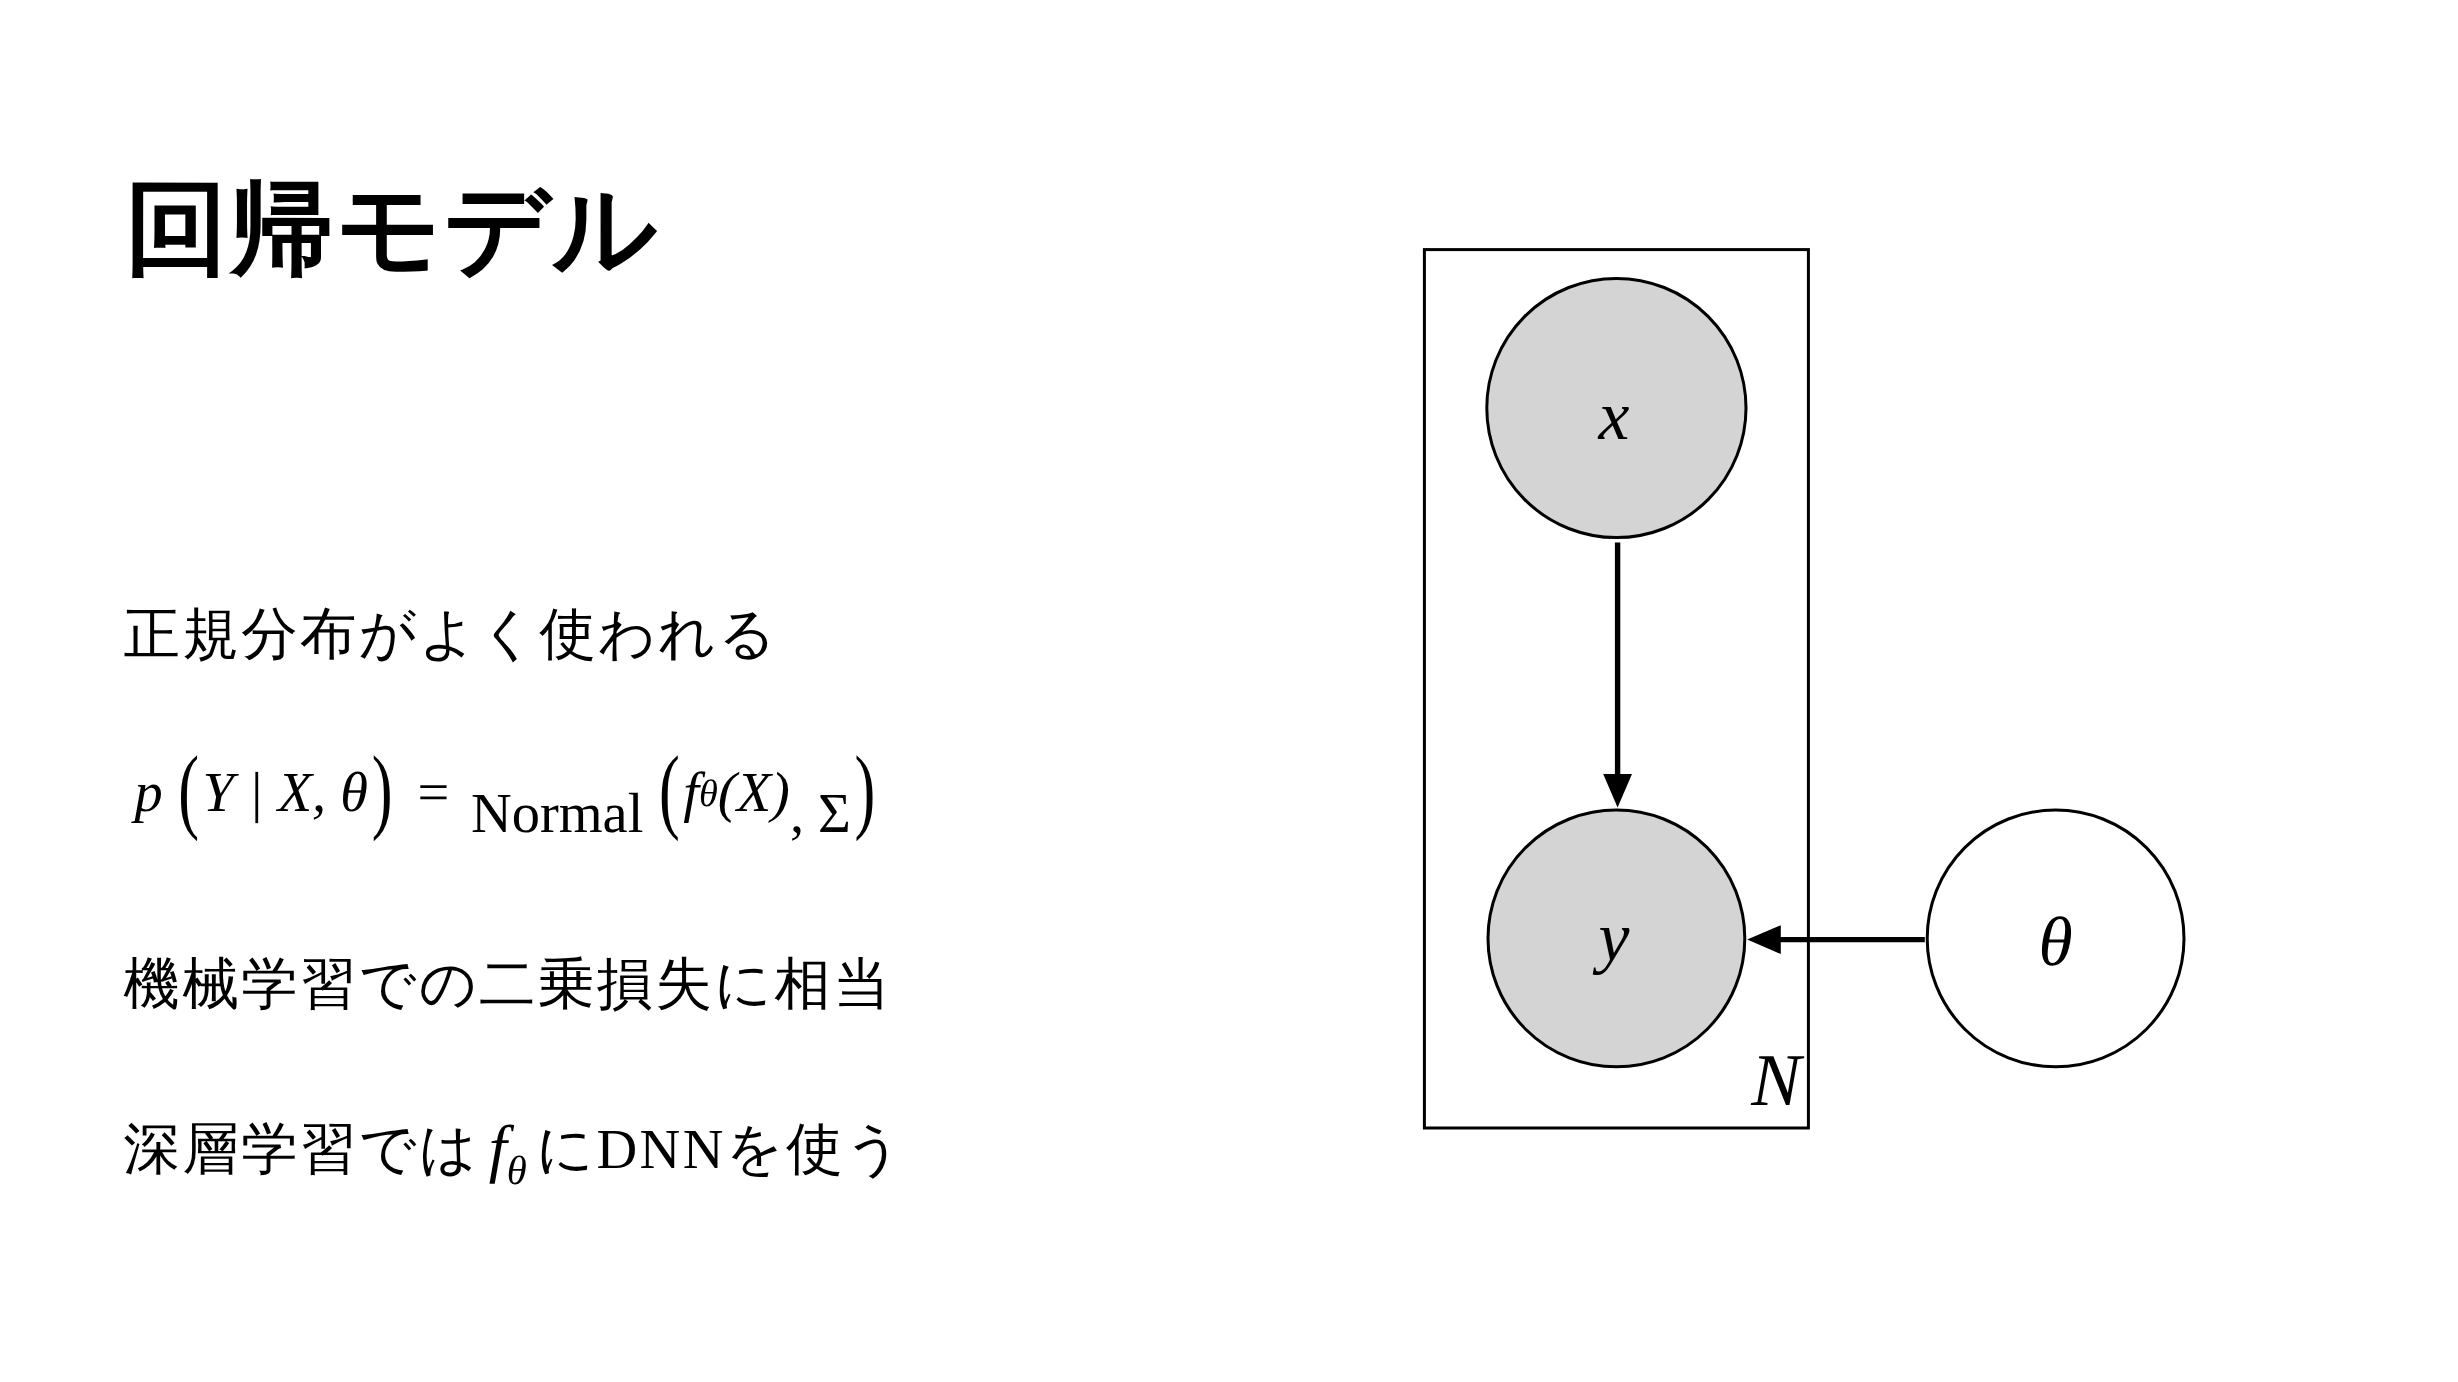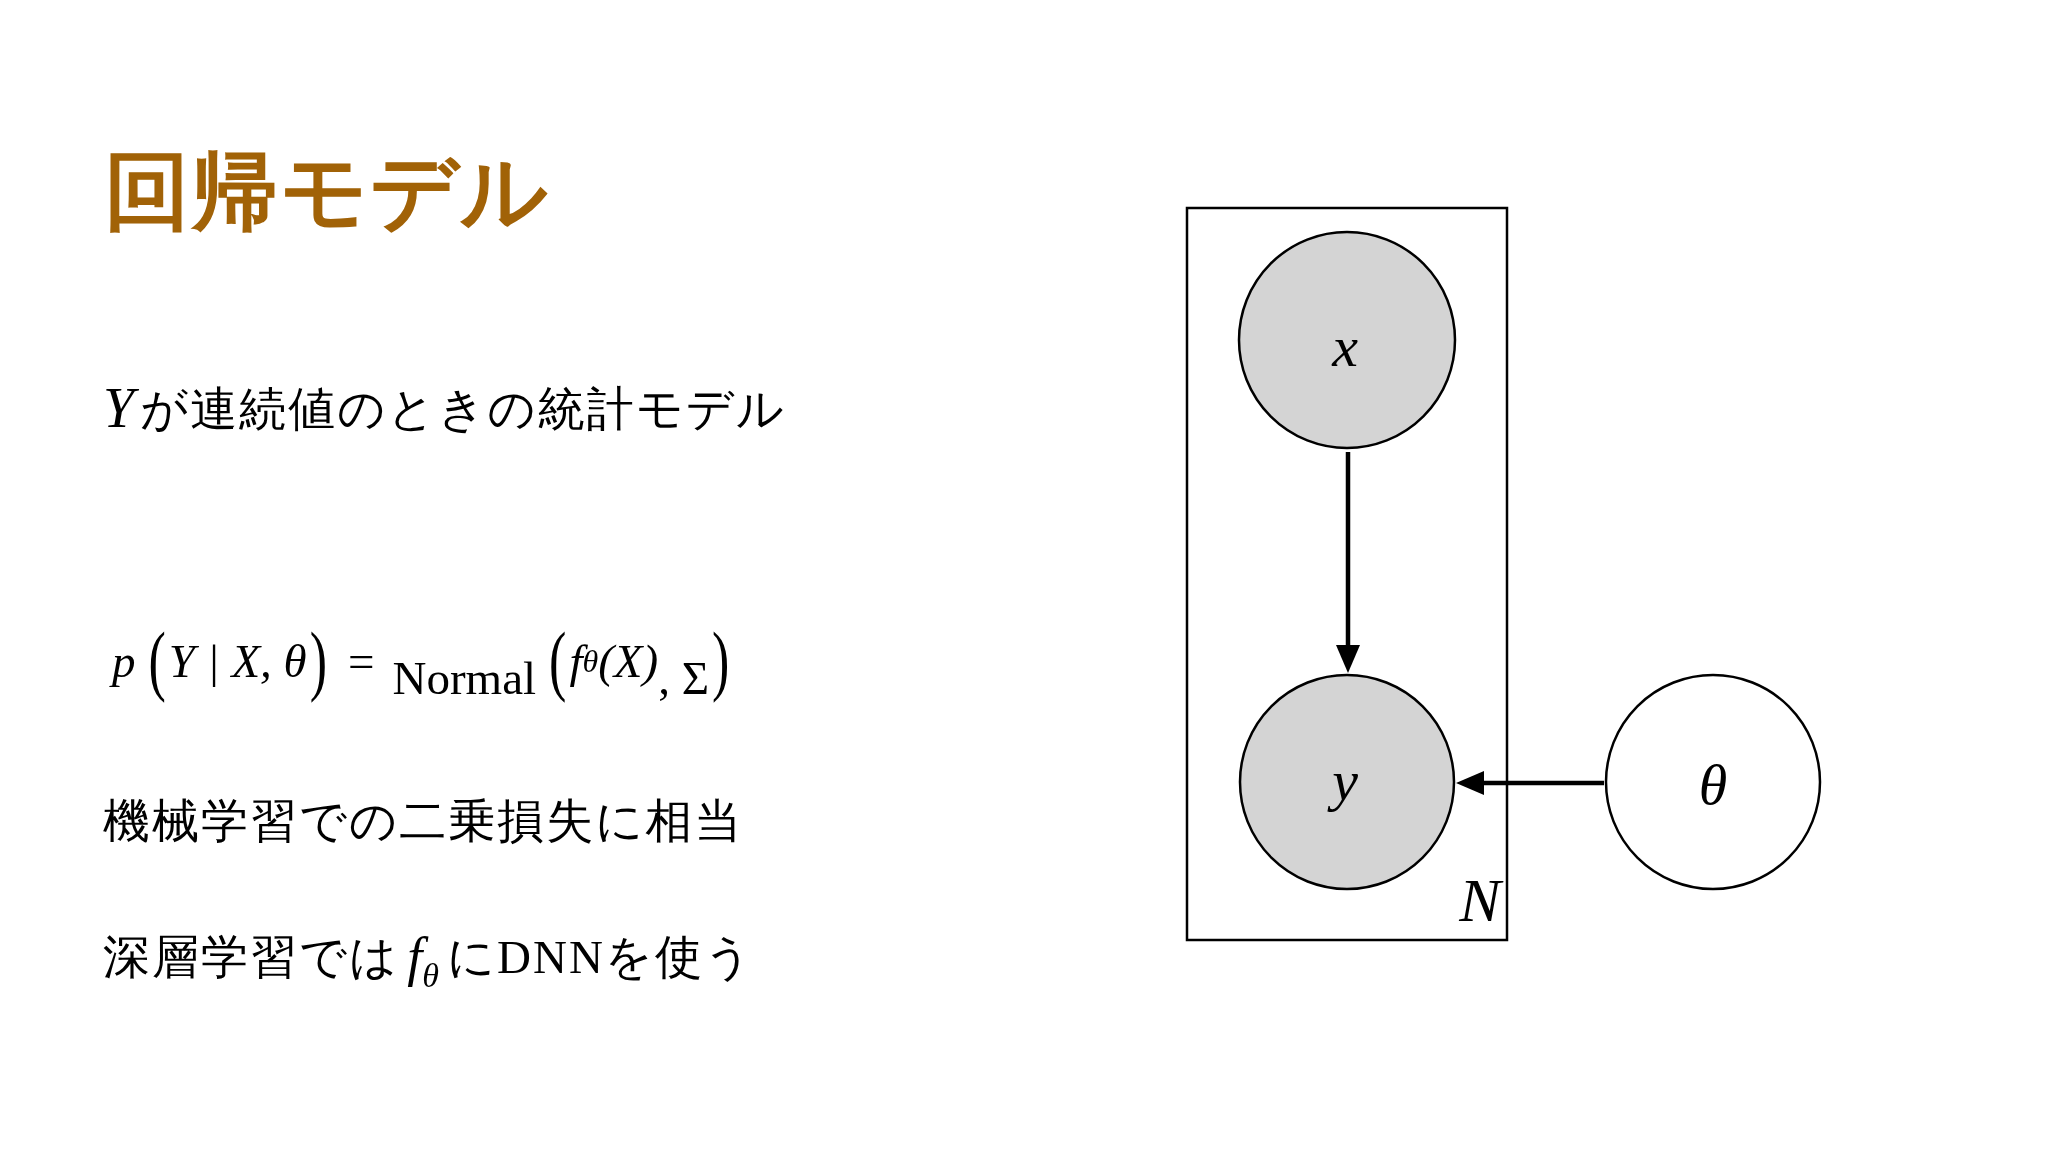--- a/index.html
+++ b/index.html
@@ -12,21 +12,21 @@
     color:#000;
   }
   .abs{position:absolute;}
   .title{
     left:104px;top:86px;
     font-family:"Liberation Sans","DejaVu Sans",sans-serif;
     font-weight:900;
     font-size:86px;
     line-height:1.1;
     letter-spacing:2px;
-    color:#a16207;
+    color:#000000;
   }
   .bodyline{
     font-size:47px;
     line-height:1;
     letter-spacing:2px;
     white-space:nowrap;
   }
   .line1{left:103px;top:380px;}
   .line2{left:103px;top:506px;}
   .line4{left:103px;top:798px;}
@@ -61,22 +61,22 @@
   .fsub{font-style:italic;font-size:32px;vertical-align:-14px;}
   .diagram-svg{left:0;top:0;}
 </style>
 </head>
 <body>
 
 <div class="slide">
 
   <h1 class="abs title">回帰モデル</h1>
 
-  <div class="abs bodyline line1"><span class="mathvar">Y</span><span>が連続値のときの統計モデル</span></div>
 
+  <div class="abs bodyline line2"><span>正規分布がよく使われる</span></div>
 
   <div class="abs formula">
     <span class="it">p</span>
     <span class="bigparen gap-l">(</span>
     <span class="it">Y | X, θ</span>
     <span class="bigparen">)</span>
     <span class="rm eq">=</span>
     <span class="rm">Normal</span>
     <span class="bigparen gap-l">(</span>
     <span class="it">f</span>

